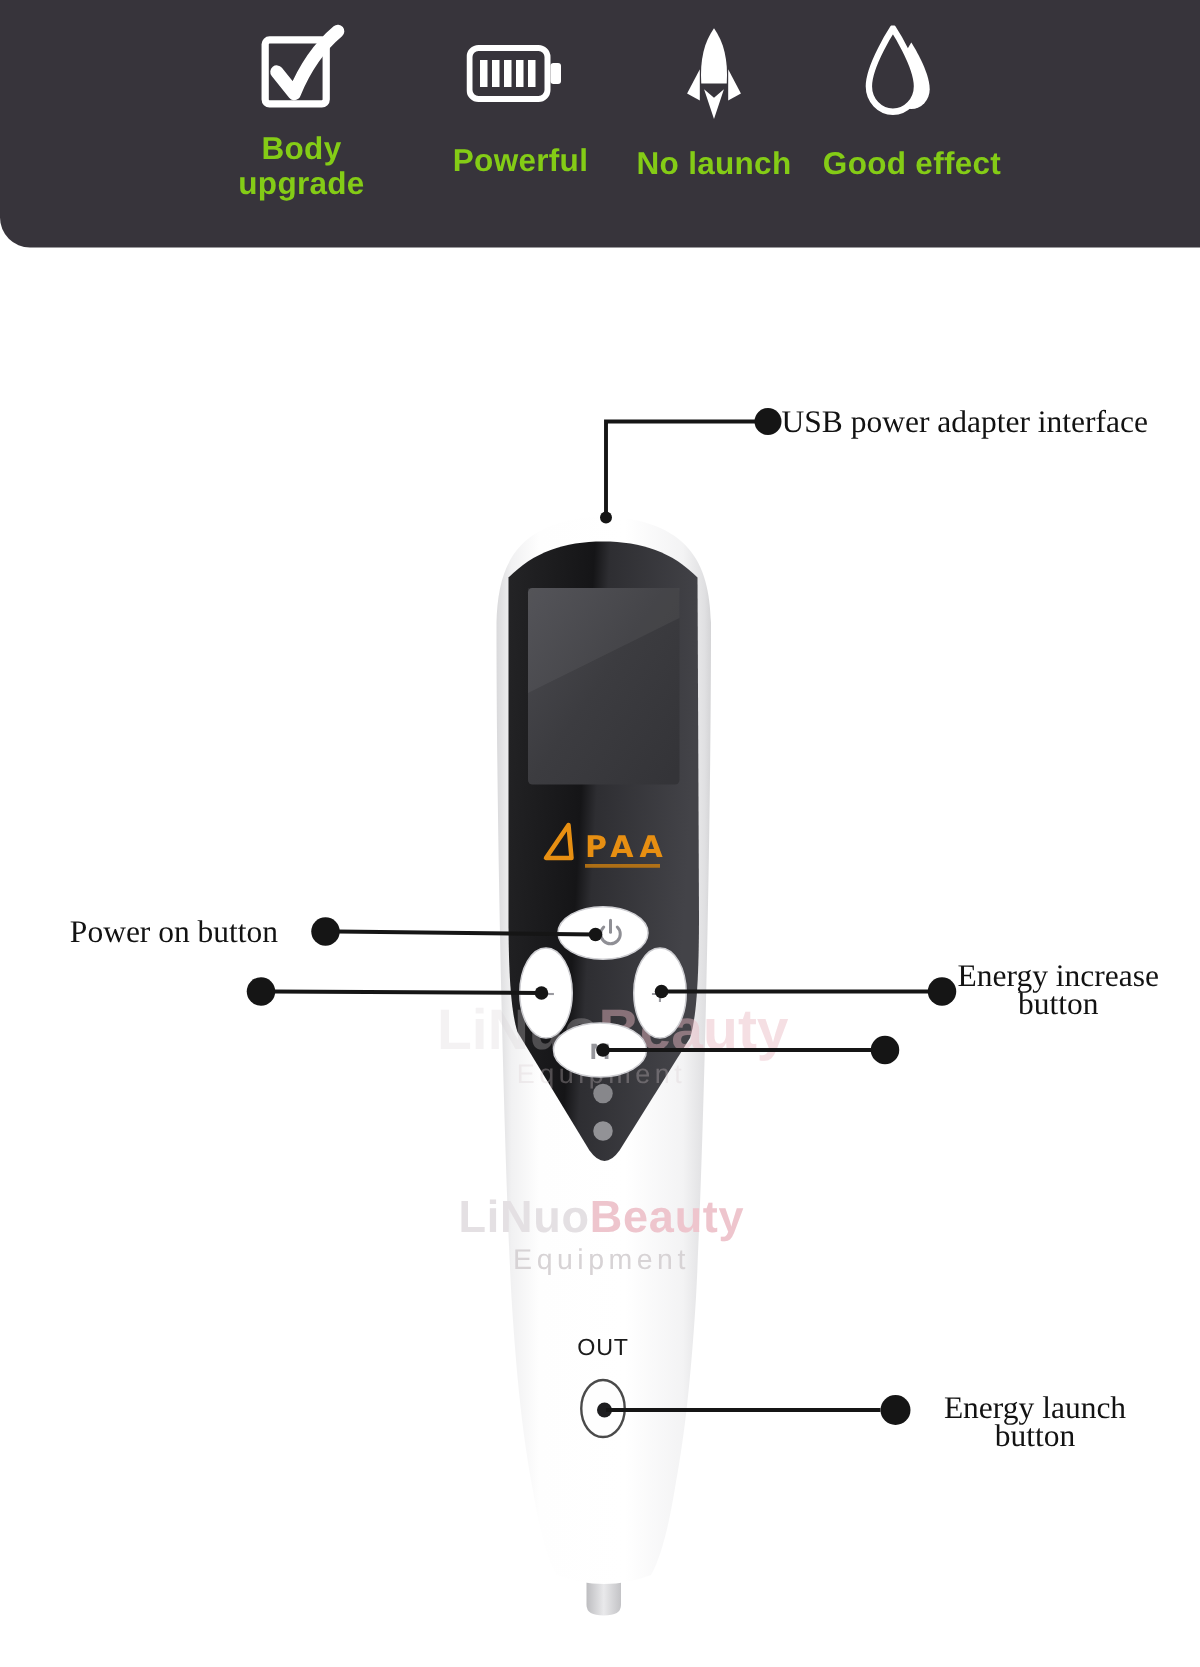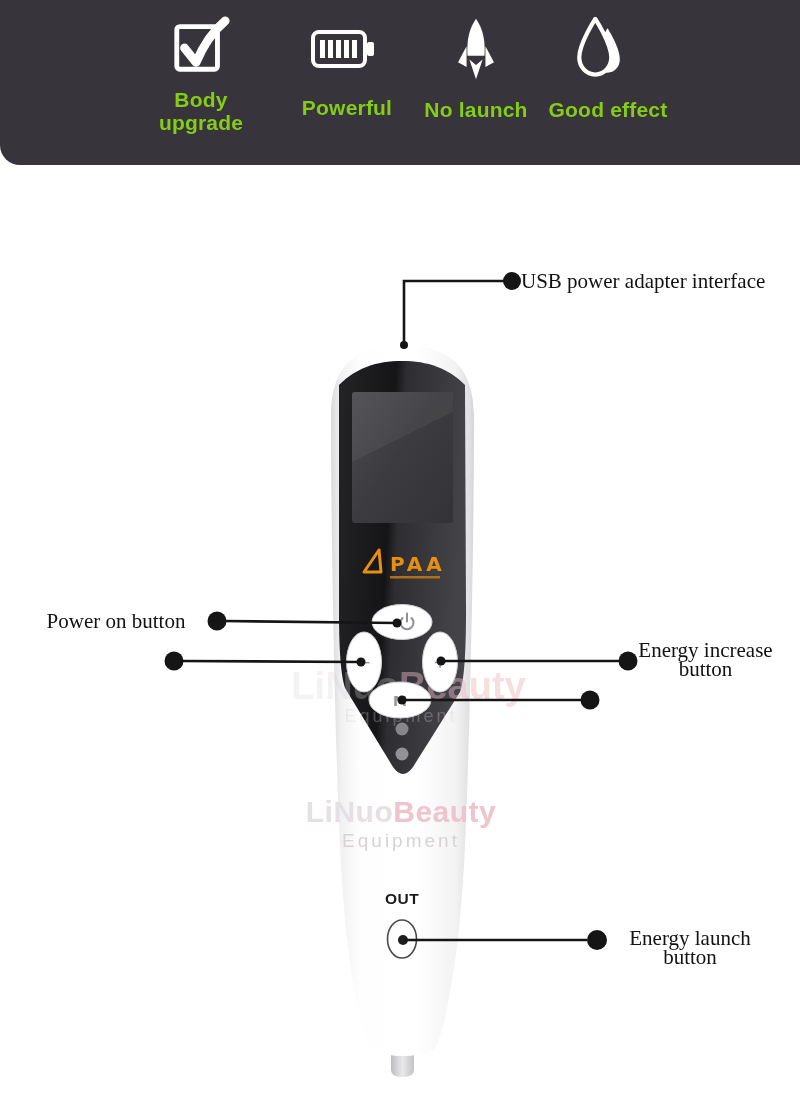--- a/index.html
+++ b/index.html
@@ -26,21 +26,21 @@
   .callout {
     position:absolute; font-family:"Liberation Serif", serif;
     font-size:21px; line-height:18.5px; color:#121212;
   }
   .c-center { text-align:center; }
   .c-right  { text-align:center; }
   .c-nowrap { white-space:nowrap; }
   
   .out-label {
     position:absolute; left:373px; top:890px; width:58px; text-align:center;
-    font-weight:bold; font-size:15.5px; letter-spacing:.5px; color:#1b1b1b;
+    font-weight:normal; font-size:15.5px; letter-spacing:.5px; color:#1b1b1b;
   }
   
   .wm { position:absolute; left:201px; top:784px; width:400px; text-align:center;margin-top:12px; }
   .wm-line1 { font-weight:bold; font-size:30px; line-height:32px; letter-spacing:.5px; }
   .wm-a { color:#e4e0e3; }
   .wm-b { color:#eec5cd; }
   .wm-line2 { font-size:19px; line-height:21px; color:#d7d3d5; letter-spacing:3px; margin-top:2px; }
 </style>
 </head>
 <body>

